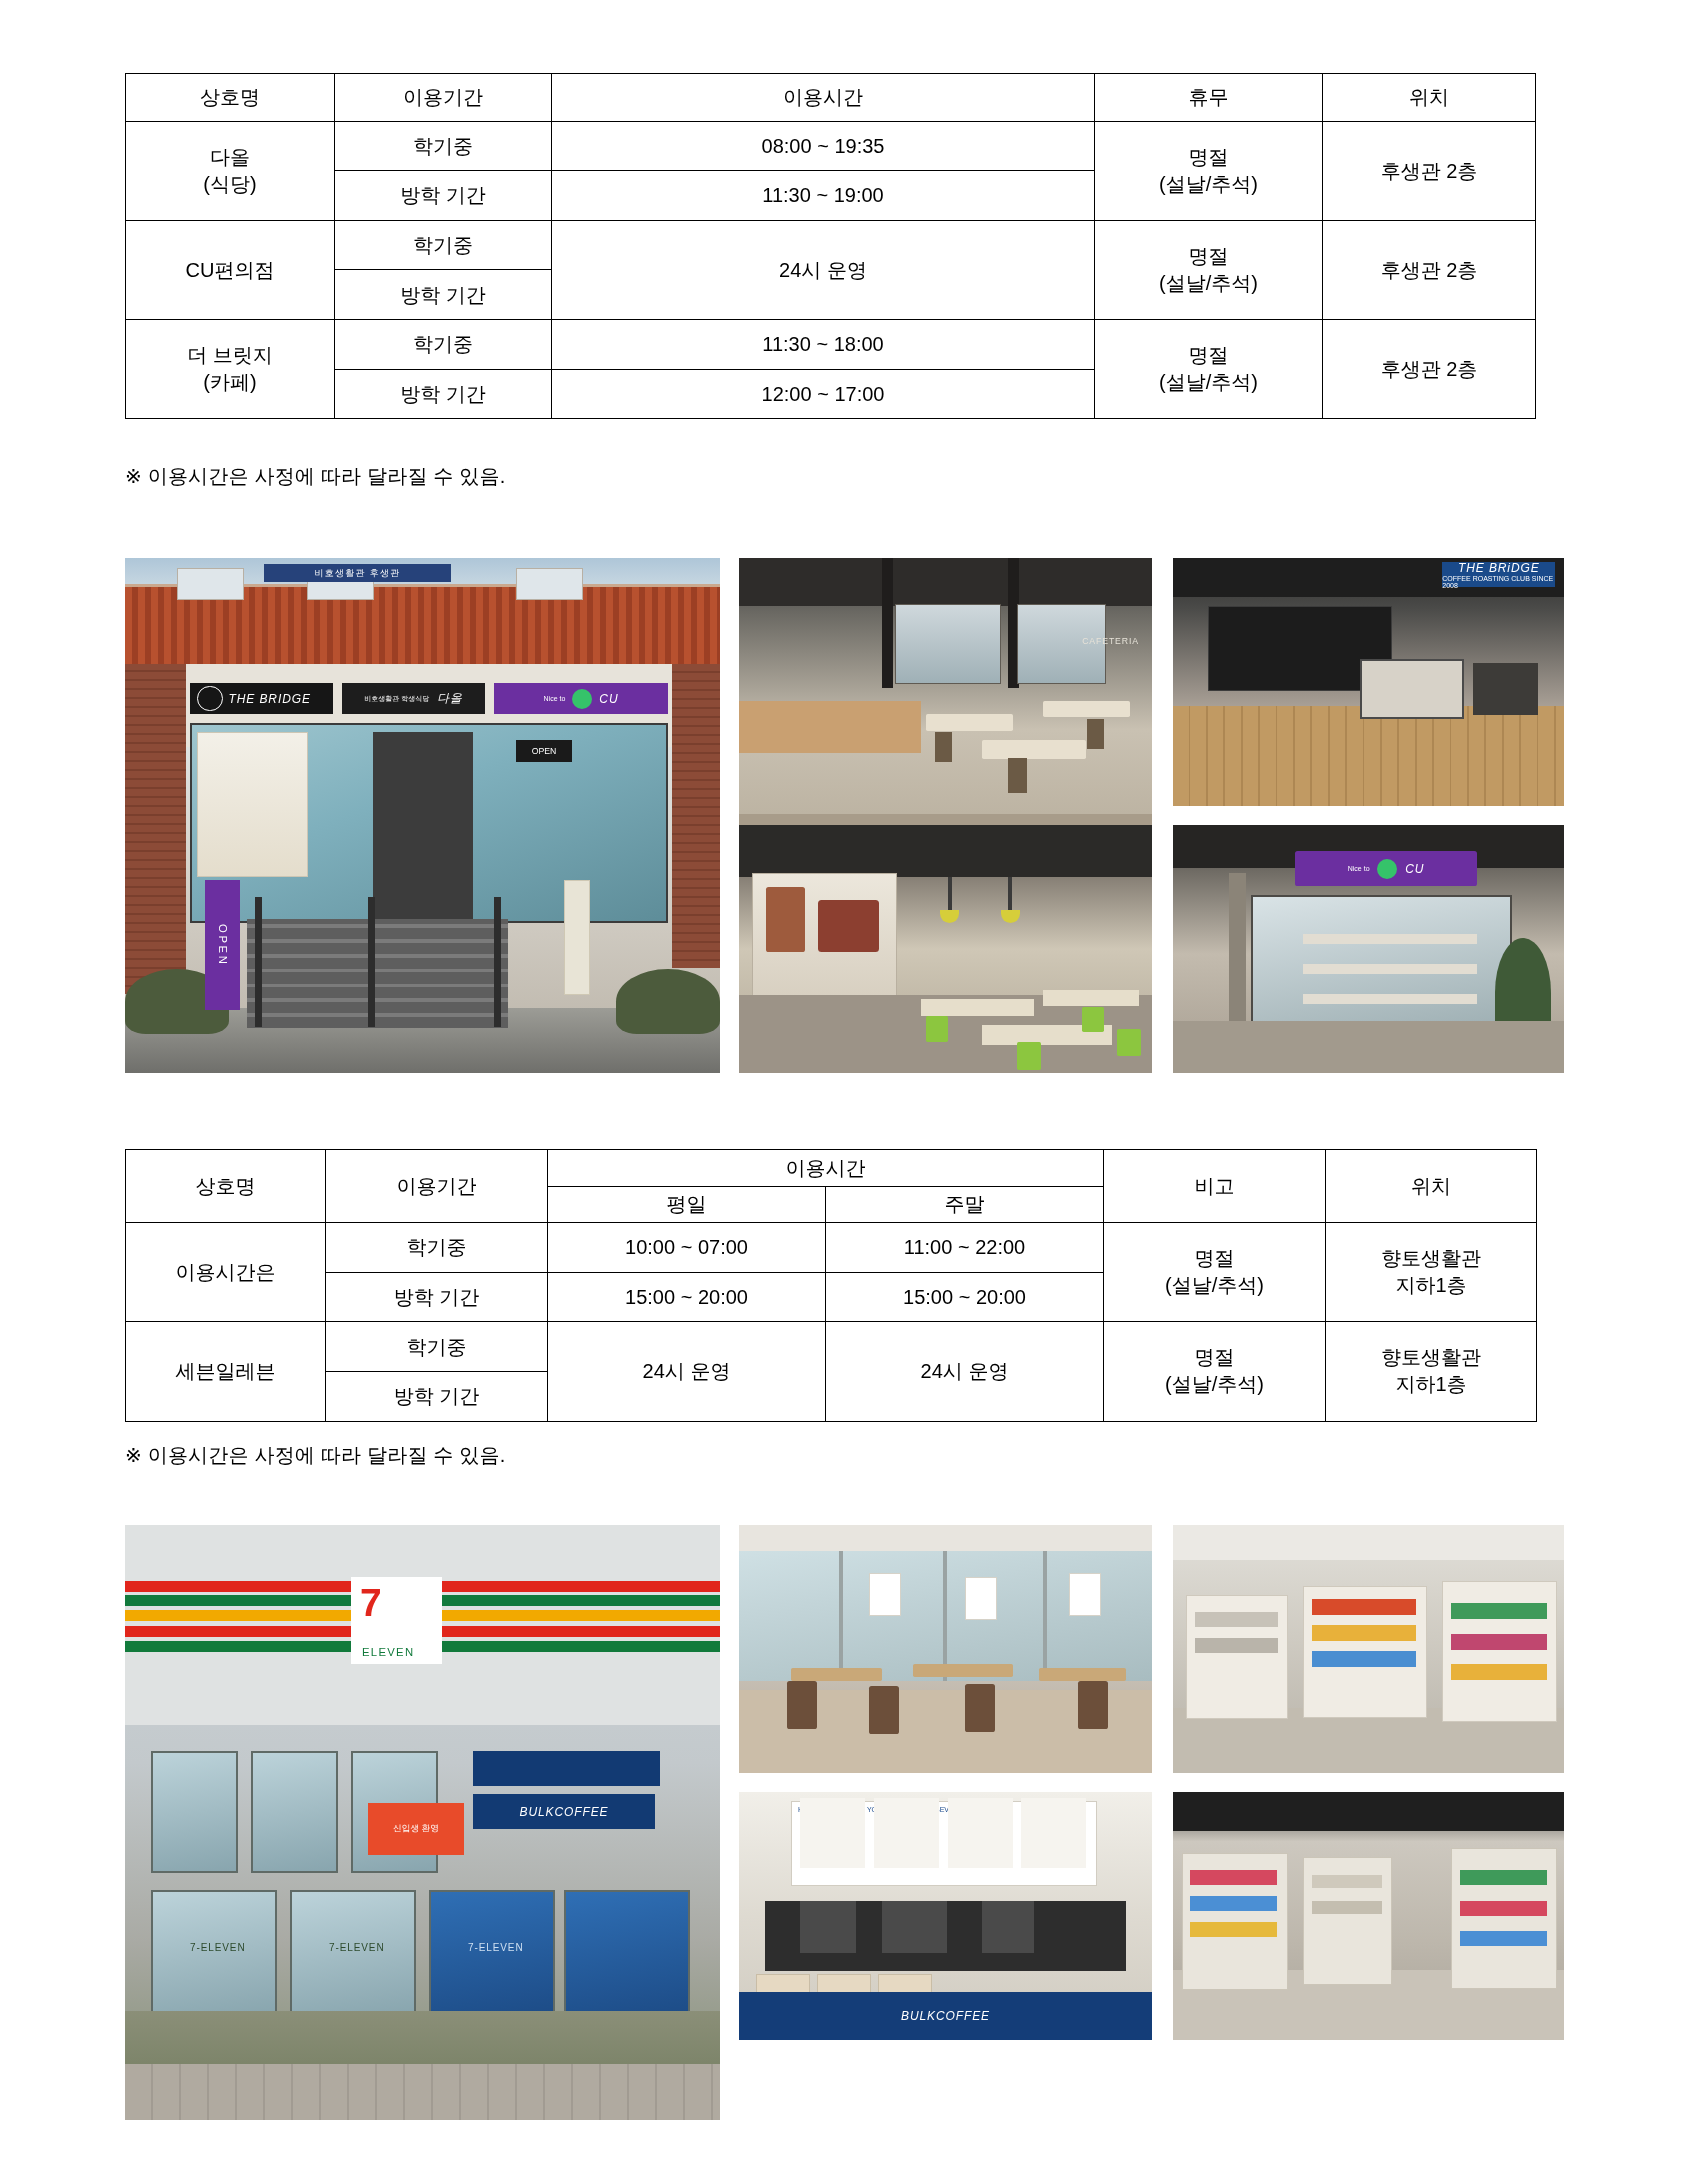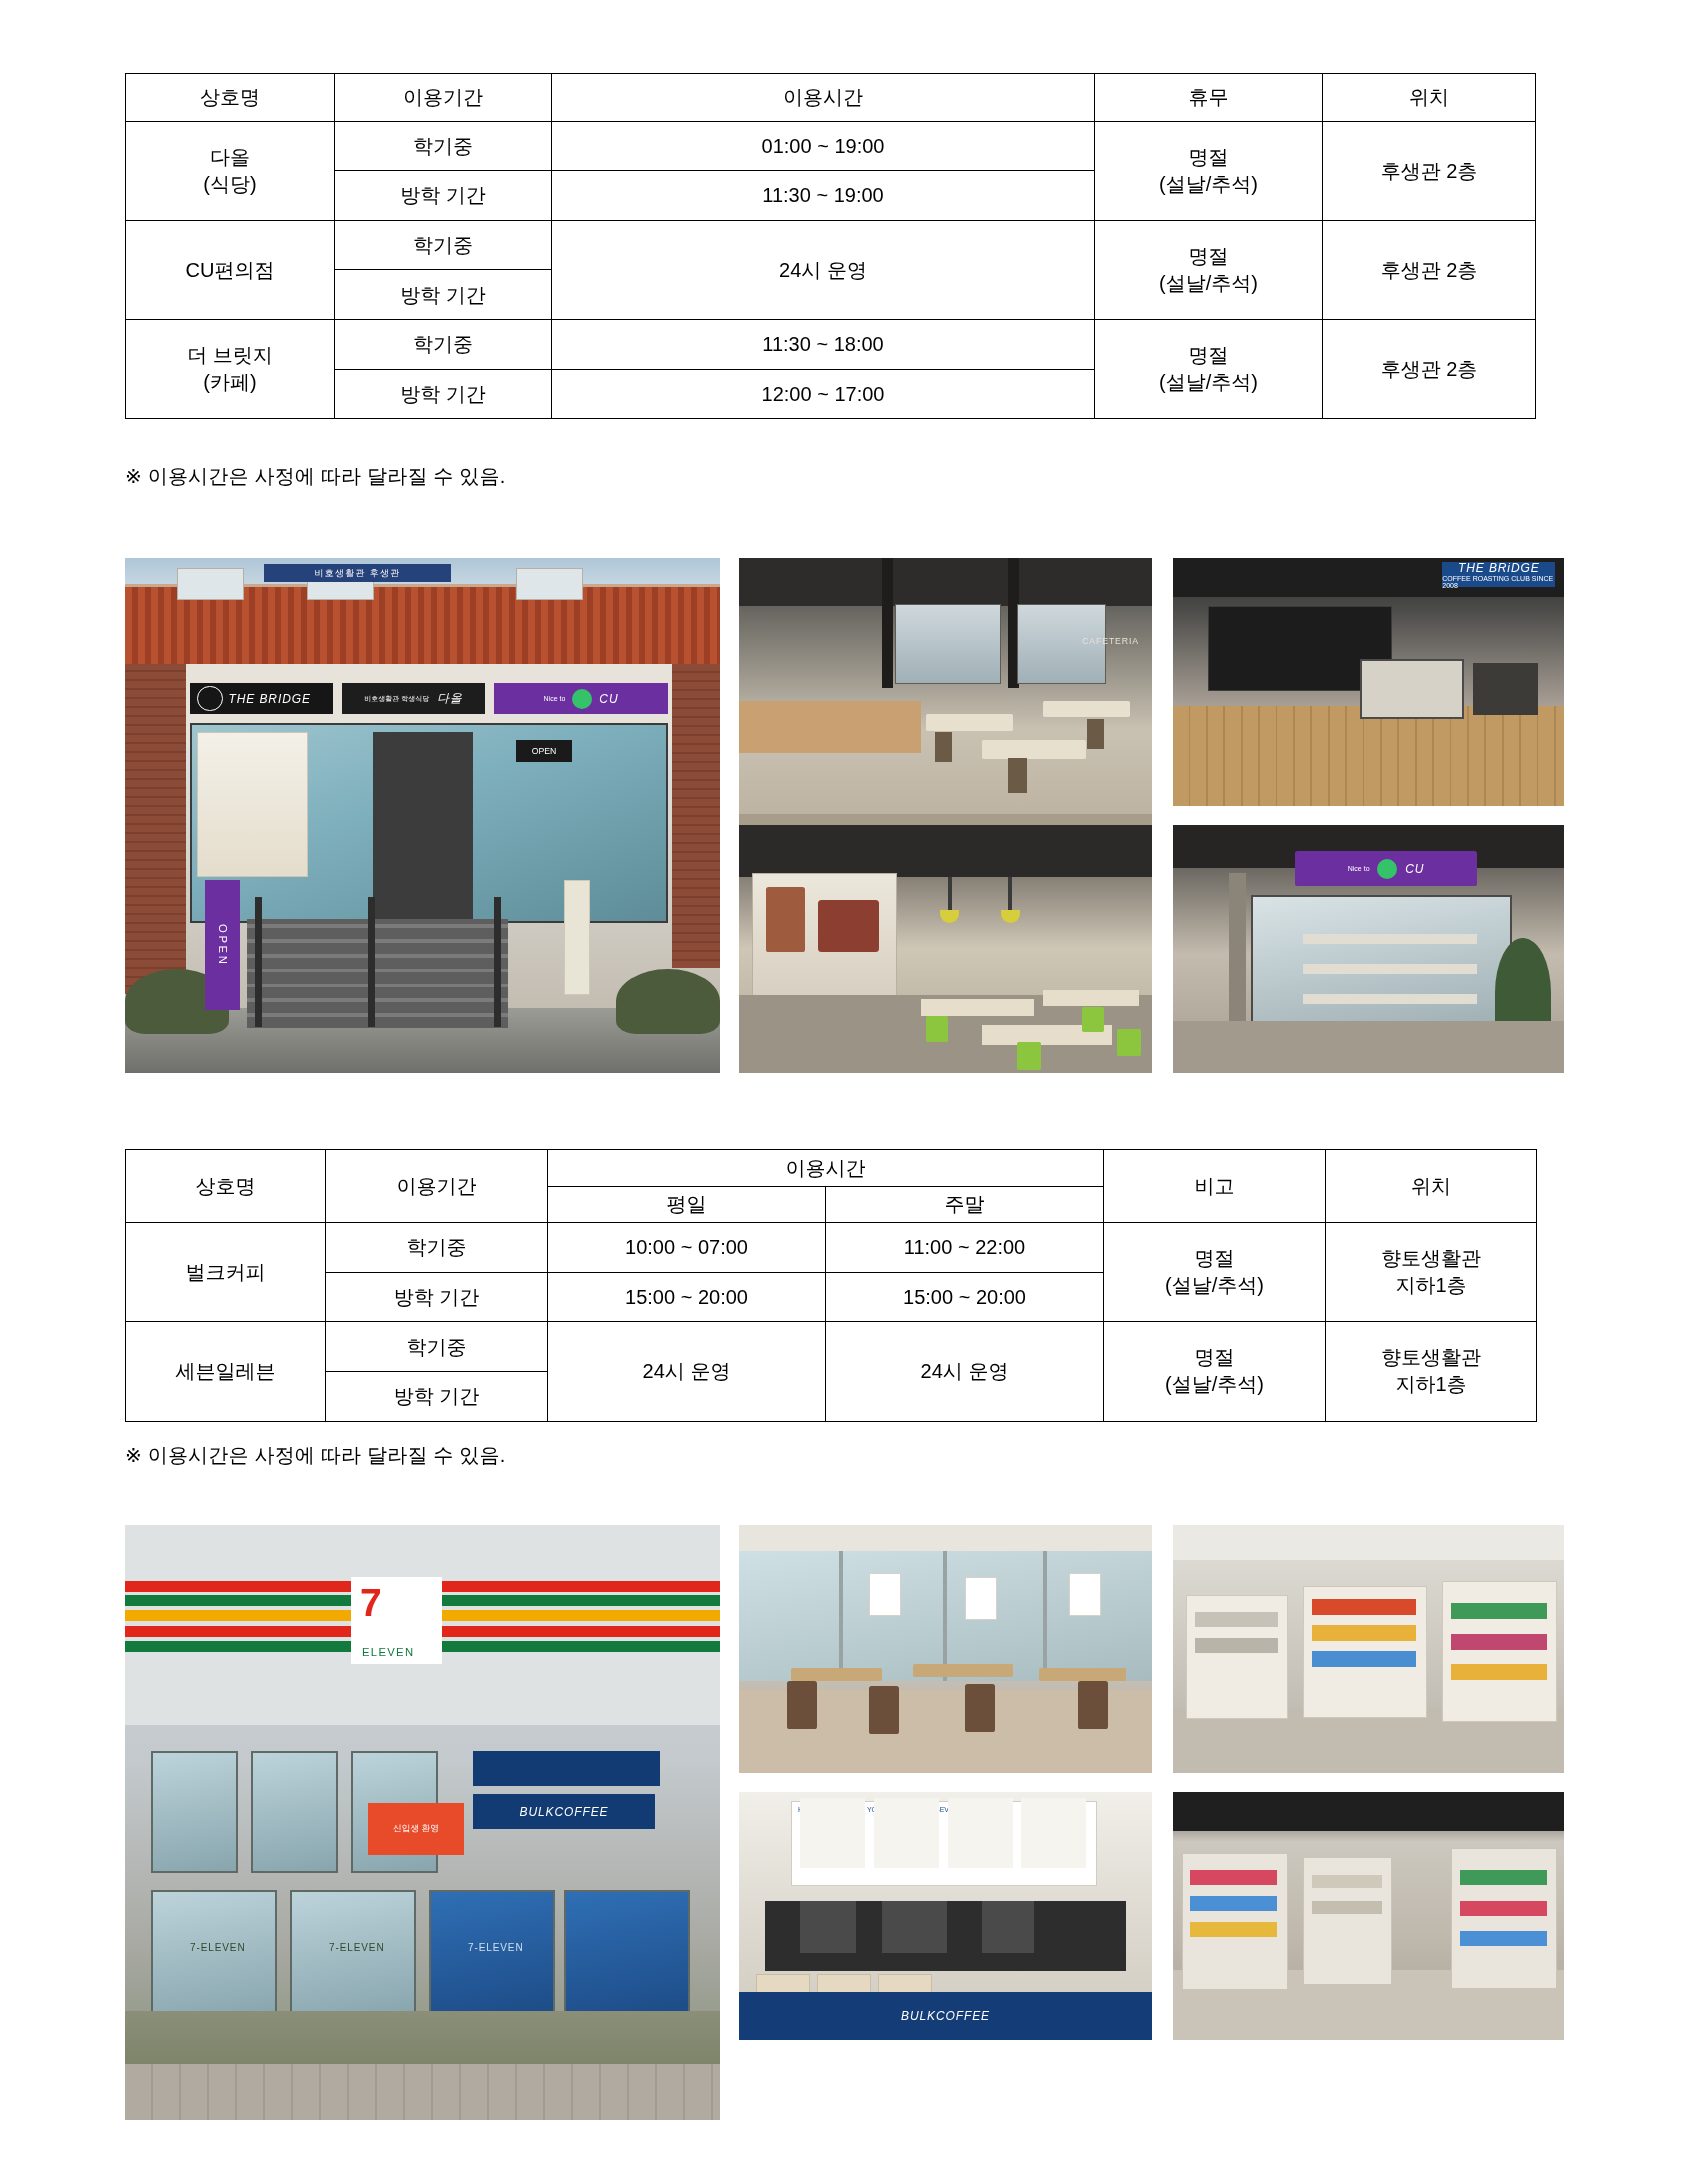--- a/index.html
+++ b/index.html
@@ -260,21 +260,21 @@
           <td class="hdr">휴무</td>
           <td class="hdr">위치</td>
         </tr>
 
         <tr class="r-body">
           <td rowspan="2" class="two-line">
             <div>다올</div>
             <div>(식당)</div>
           </td>
           <td>학기중</td>
-          <td>01:00 ~ 19:00</td>
+          <td>08:00 ~ 19:35</td>
           <td rowspan="2" class="two-line">
             <div>명절</div>
             <div>(설날/추석)</div>
           </td>
           <td rowspan="2">후생관 2층</td>
         </tr>
         <tr class="r-body">
           <td>방학 기간</td>
           <td>11:30 ~ 19:00</td>
         </tr>
@@ -450,21 +450,21 @@
           <td colspan="2" class="hdr">이용시간</td>
           <td rowspan="2" class="hdr">비고</td>
           <td rowspan="2" class="hdr">위치</td>
         </tr>
         <tr class="r-hdr">
           <td class="hdr">평일</td>
           <td class="hdr">주말</td>
         </tr>
 
         <tr class="r-body">
-          <td rowspan="2">벌크커피</td>
+          <td rowspan="2">이용시간은</td>
           <td>학기중</td>
           <td>10:00 ~ 07:00</td>
           <td>11:00 ~ 22:00</td>
           <td rowspan="2" class="two-line">
             <div>명절</div>
             <div>(설날/추석)</div>
           </td>
           <td rowspan="2" class="two-line">
             <div>향토생활관</div>
             <div>지하1층</div>

